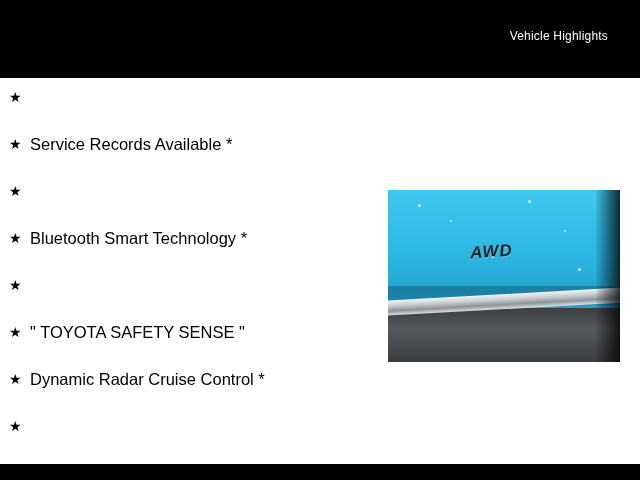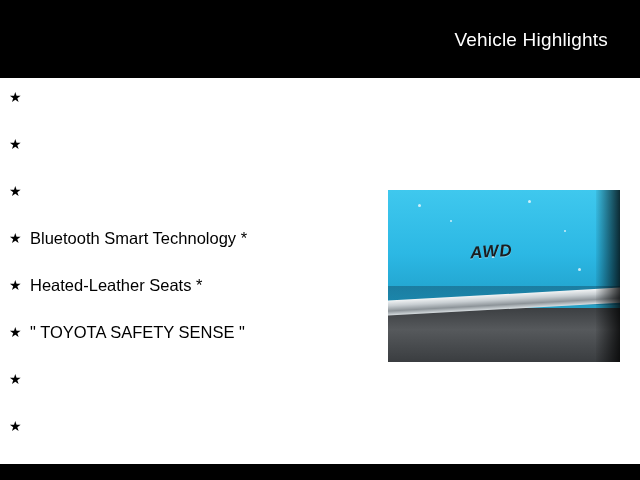--- a/index.html
+++ b/index.html
@@ -25,21 +25,21 @@
     top: 0;
     width: 640px;
     height: 78px;
     background: #000000;
   }
   .header-title {
     position: absolute;
     right: 32px;
     top: 29px;
     color: #ffffff;
-    font-size: 19px;
+    font-size: 12px;
     font-weight: normal;
     letter-spacing: 0.2px;
     white-space: nowrap;
   }
   .footer-bar {
     position: absolute;
     left: 0;
     bottom: 0;
     width: 640px;
     height: 16px;
@@ -153,38 +153,39 @@
   <div class="header-bar">
     <div class="header-title">Vehicle Highlights</div>
   </div>
 
   <ul class="highlights">
     <li class="highlight-item">
       <span class="bullet-icon">★</span>
     </li>
     <li class="highlight-item">
       <span class="bullet-icon">★</span>
+      <span class="highlight-text">Service Records Available *</span>
     </li>
     <li class="highlight-item">
       <span class="bullet-icon">★</span>
     </li>
     <li class="highlight-item">
       <span class="bullet-icon">★</span>
       <span class="highlight-text">Bluetooth Smart Technology *</span>
     </li>
     <li class="highlight-item">
       <span class="bullet-icon">★</span>
-      <span class="highlight-text">Heated-Leather Seats *</span>
     </li>
     <li class="highlight-item">
       <span class="bullet-icon">★</span>
       <span class="highlight-text">" TOYOTA SAFETY SENSE "</span>
     </li>
     <li class="highlight-item">
       <span class="bullet-icon">★</span>
+      <span class="highlight-text">Dynamic Radar Cruise Control *</span>
     </li>
     <li class="highlight-item">
       <span class="bullet-icon">★</span>
     </li>
   </ul>
 
   <div class="photo">
     <div class="photo-sky"></div>
     <div class="photo-body-shadow"></div>
     <div class="photo-ground"></div>

